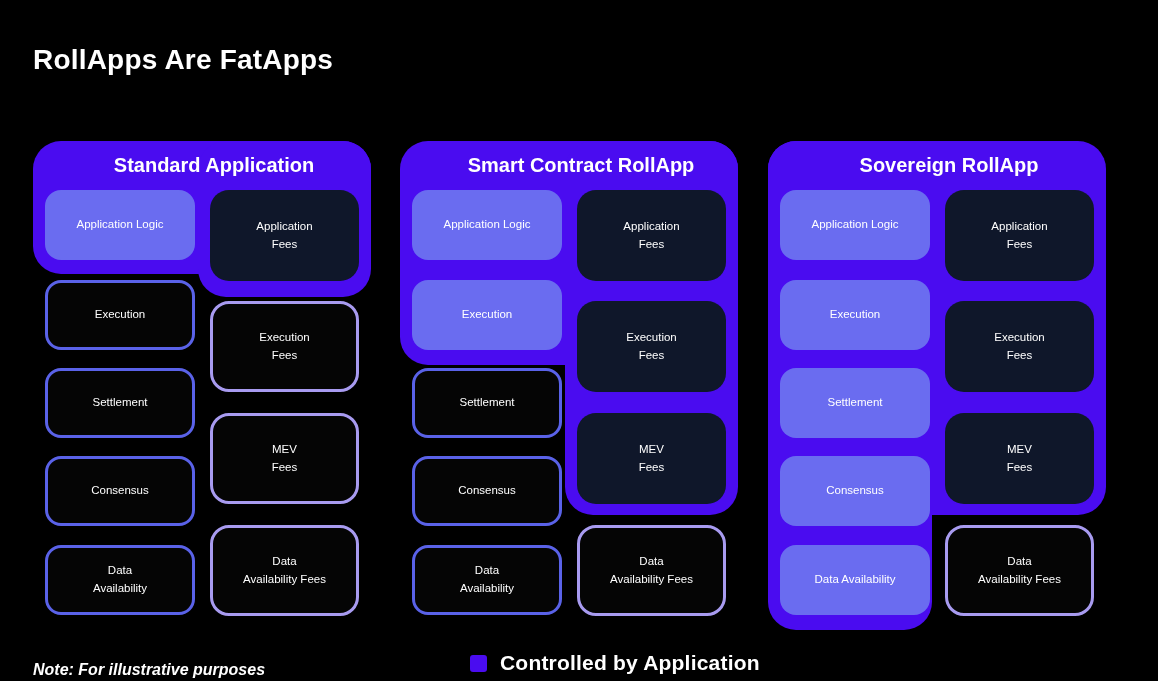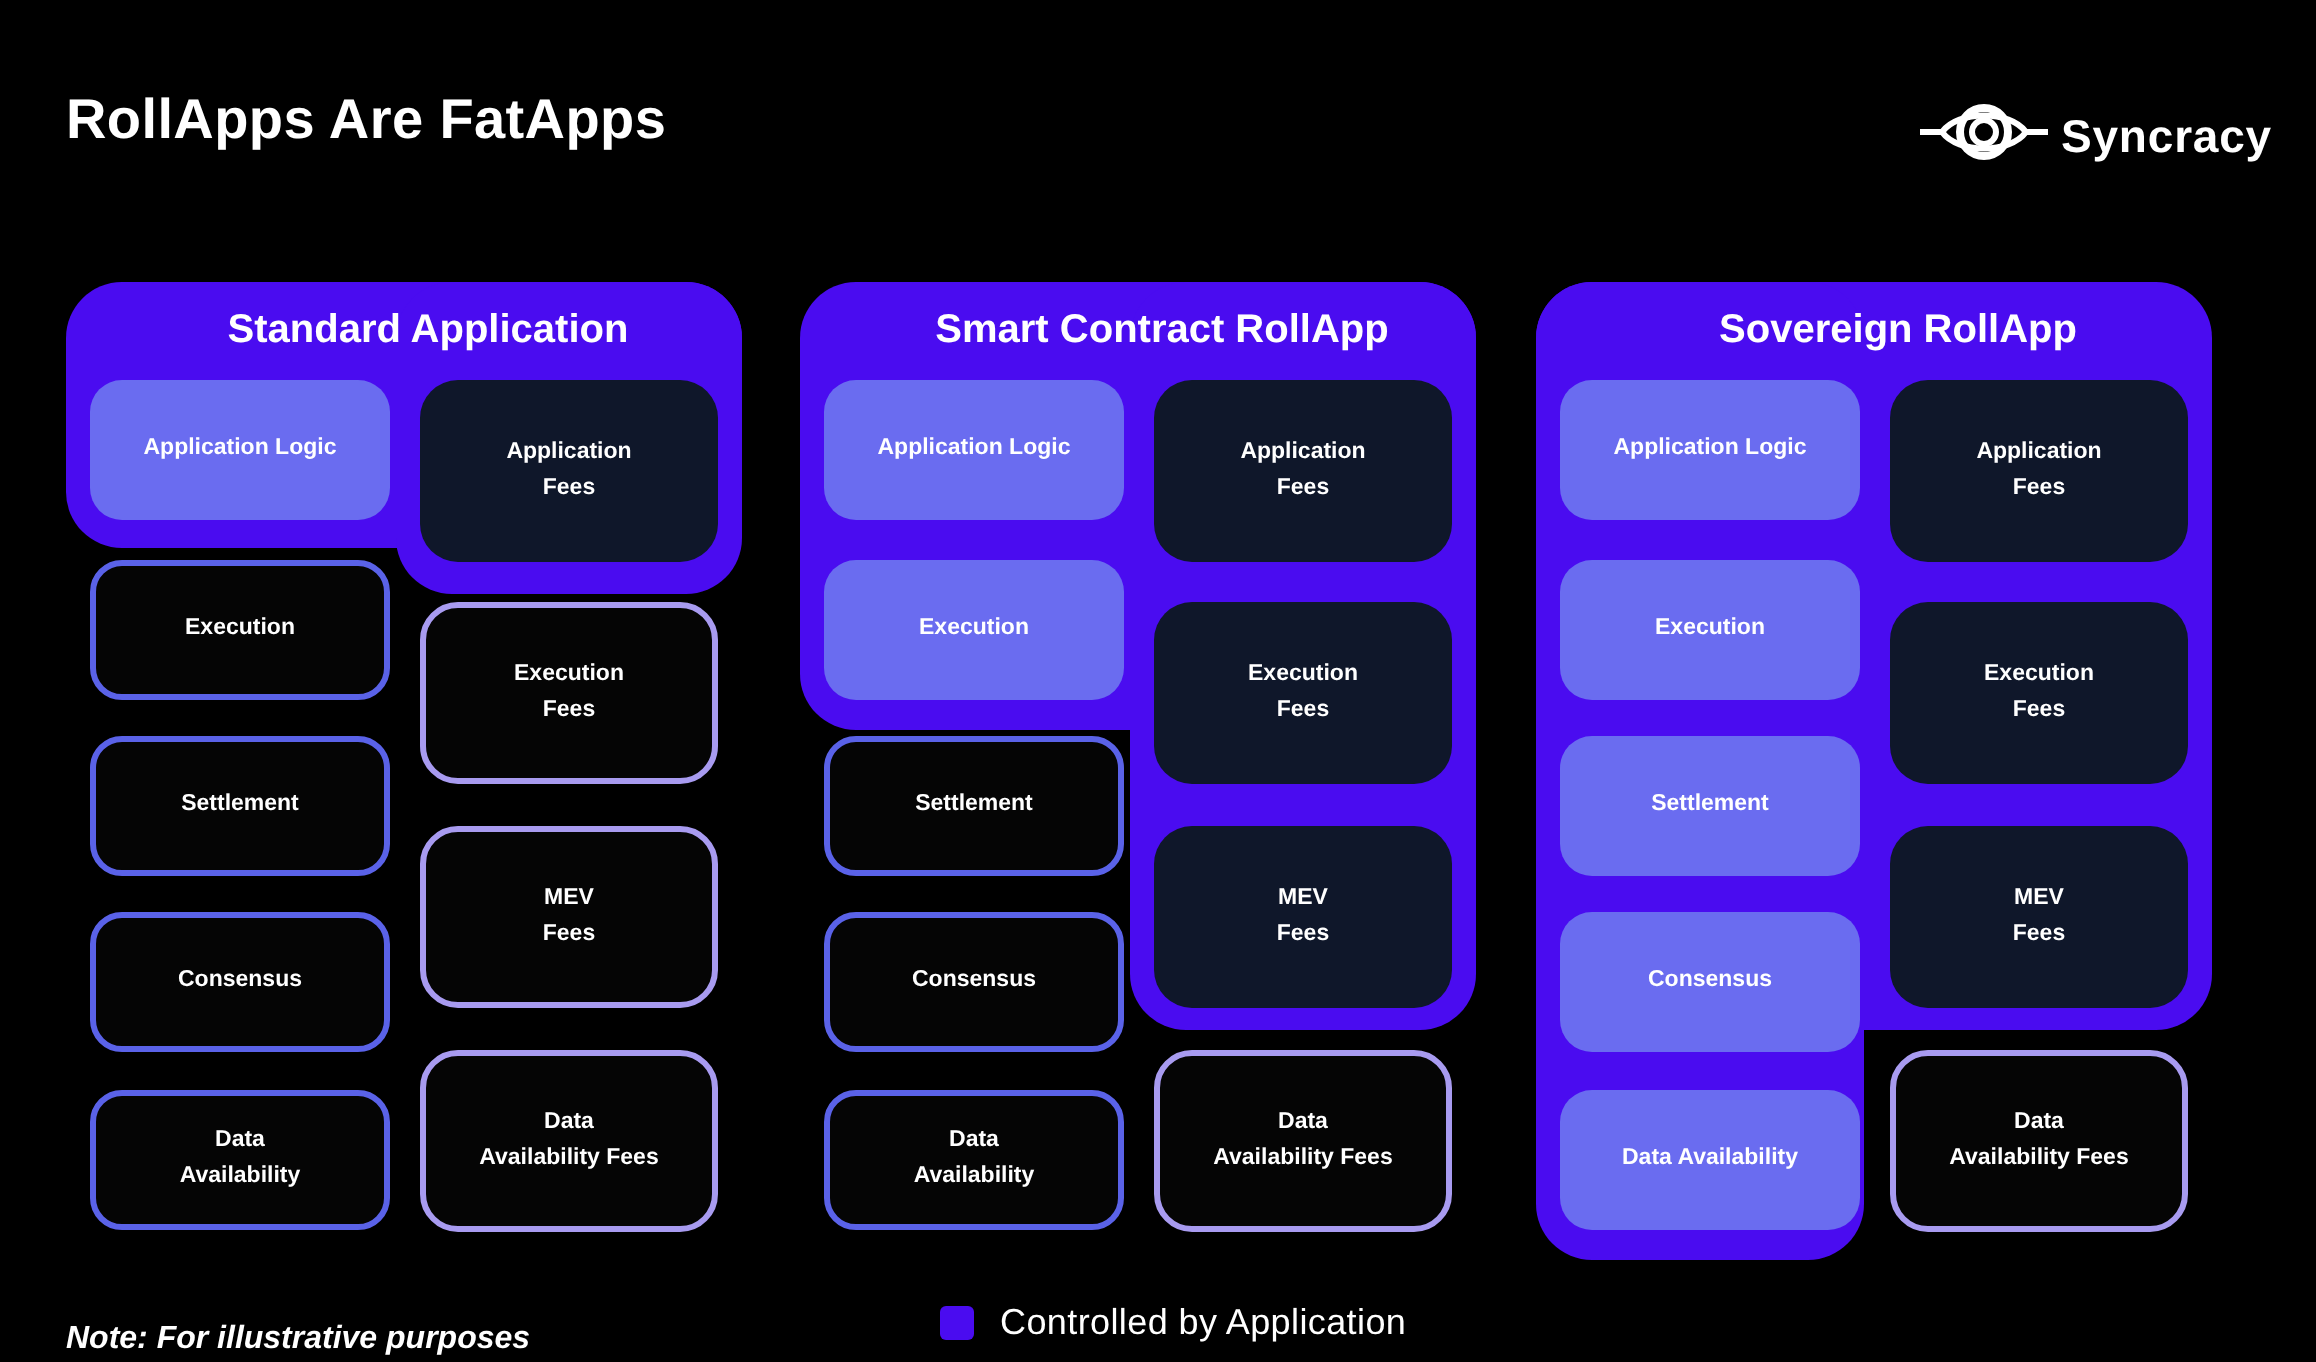--- a/index.html
+++ b/index.html
@@ -27,60 +27,46 @@
   .col3 .blob-main{left:0;top:0;width:338px;height:374px;}
   .col3 .blob-side{left:0;top:0;width:164px;height:489px;}
   .col-header{
     position:absolute;left:12px;top:0;width:338px;height:49px;z-index:2;
     display:flex;align-items:center;justify-content:center;
     font-size:20px;font-weight:bold;
   }
   .box{
     position:absolute;z-index:1;border-radius:16px;
     display:flex;align-items:center;justify-content:center;text-align:center;
-    font-size:11.5px;font-weight:bold;line-height:1.55;white-space:pre-line;
+    font-size:11.5px;font-weight:normal;line-height:1.55;white-space:pre-line;
   }
   .lcol{left:12px;width:150px;height:70px;}
   .fcol{left:177px;width:149px;height:91px;border-radius:19px;}
   .lrow0{top:49px;} .lrow1{top:139px;} .lrow2{top:227px;} .lrow3{top:315px;} .lrow4{top:404px;}
   .frow0{top:49px;} .frow1{top:160px;} .frow2{top:272px;} .frow3{top:384px;}
   .filled-mid{background:#6a6cf0;}
   .filled-light{background:#0f172a;}
   .outline-mid{background:#050505;border:3px solid #5a62e8;}
   .outline-light{background:#050505;border:3px solid #a89bf0;}
   .note{
     position:absolute;left:33px;top:643px;font-size:16px;font-style:italic;font-weight:600;
   }
   .legend{
     position:absolute;left:470px;top:633px;display:flex;align-items:center;gap:13px;
   }
   .legend .swatch{width:17px;height:17px;border-radius:3px;background:#4a0cf0;}
-  .legend .legend-label{font-size:18px;font-weight:normal;letter-spacing:.2px;}
+  .legend .legend-label{font-size:21px;font-weight:bold;letter-spacing:.2px;}
 </style>
 </head>
 <body>
 
 <div class="stage">
 
   <div class="title">RollApps Are FatApps</div>
 
-  <div class="logo">
-    <span>
-      <svg width="66" height="40" viewBox="0 0 66 40">
-        <g fill="none" stroke="#ffffff">
-          <path d="M1 20 H14" stroke-width="3"></path>
-          <path d="M52 20 H65" stroke-width="3"></path>
-          <path d="M12 20 C20 9 46 9 54 20 C46 31 20 31 12 20 Z" stroke-width="3"></path>
-          <circle cx="33" cy="20" r="12" stroke-width="4"></circle>
-          <circle cx="33" cy="20" r="6" stroke-width="3"></circle>
-        </g>
-      </svg>
-    </span>
-    <span class="brand">Syncracy</span>
-  </div>
 
   <div class="column col1">
     <div class="blob blob-main"></div>
     <div class="blob blob-side"></div>
     <div class="col-header">Standard Application</div>
     <div class="box lcol lrow0 filled-mid">Application Logic</div>
     <div class="box lcol lrow1 outline-mid">Execution</div>
     <div class="box lcol lrow2 outline-mid">Settlement</div>
     <div class="box lcol lrow3 outline-mid">Consensus</div>
     <div class="box lcol lrow4 outline-mid">Data

